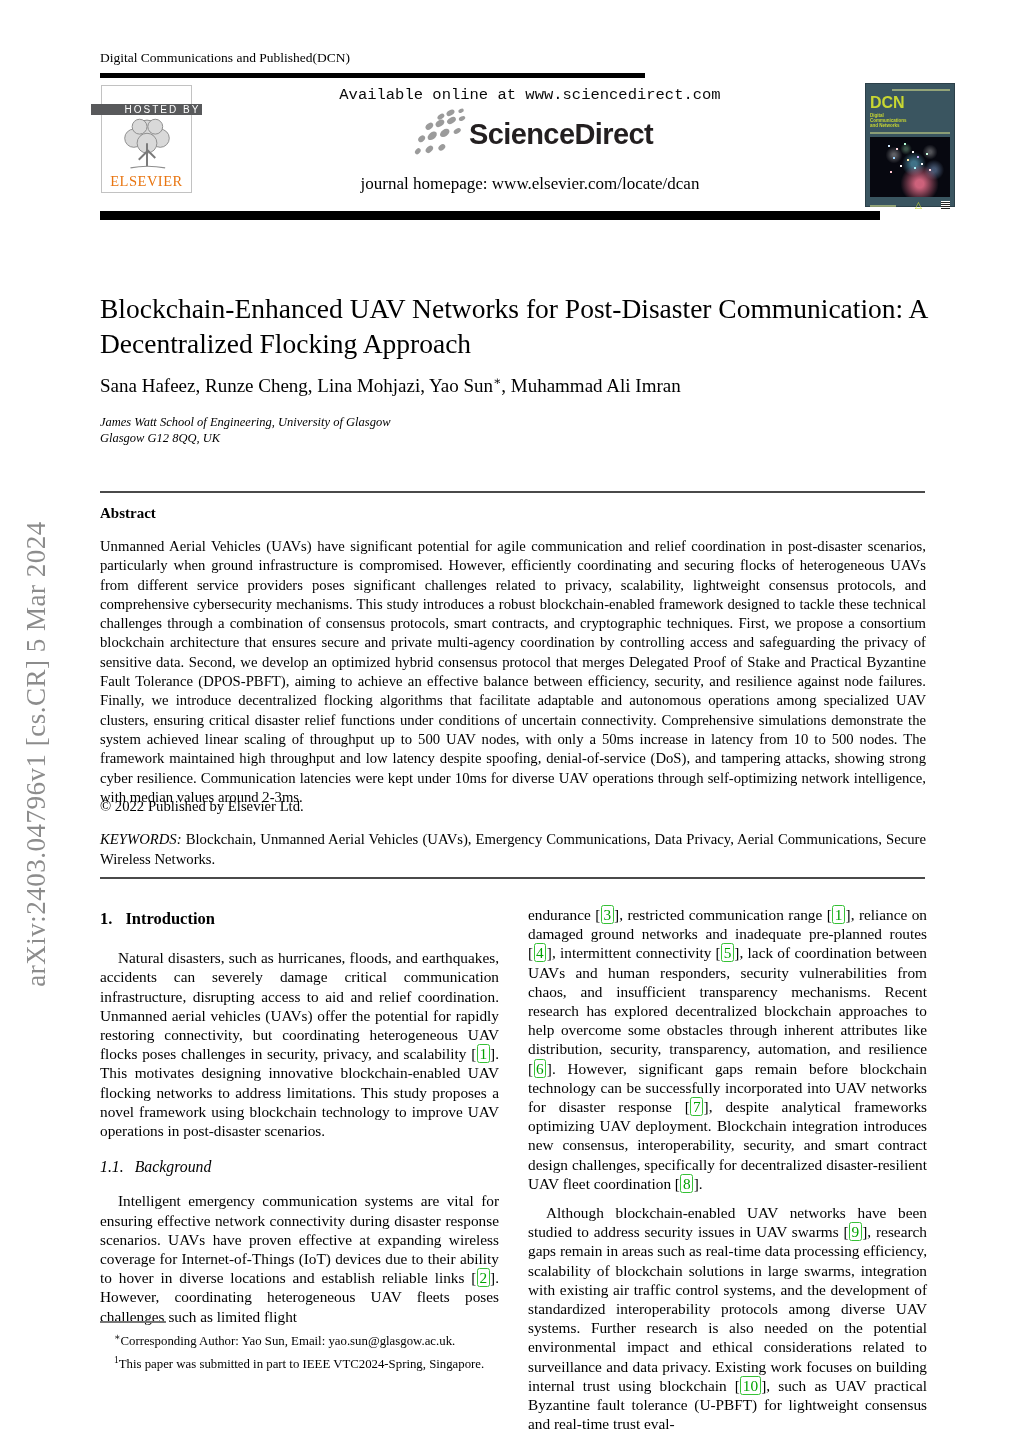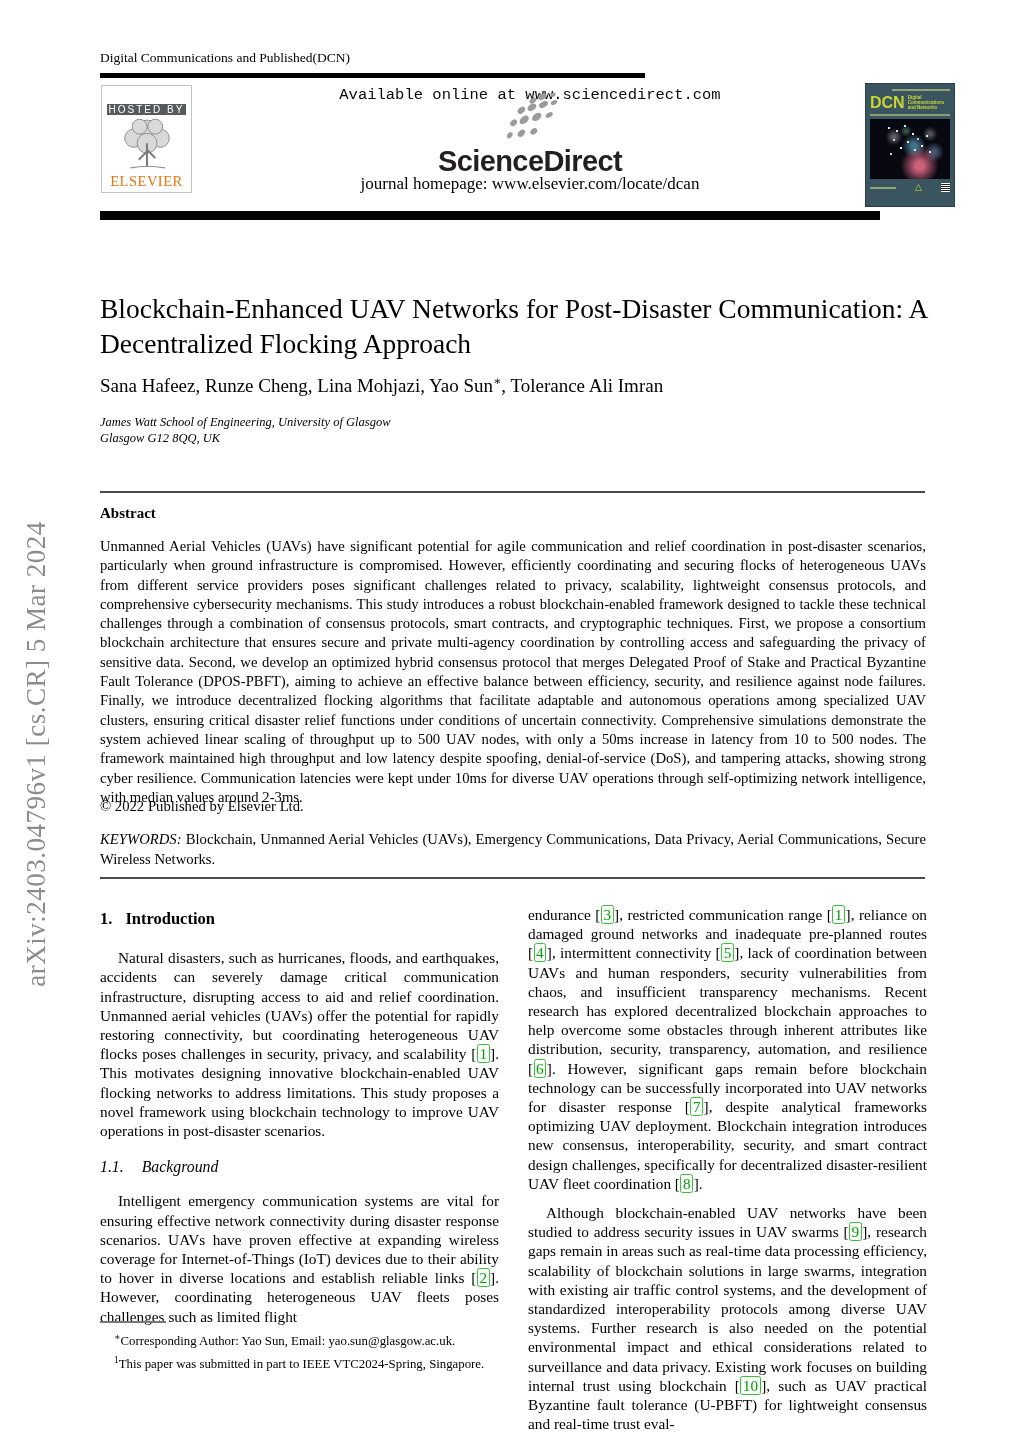--- a/index.html
+++ b/index.html
@@ -27,50 +27,50 @@
   .bar-thin{position:absolute;left:100px;top:73px;width:545px;height:5px;background:#000;}
   .bar-thick{position:absolute;left:100px;top:211px;width:780px;height:9px;background:#000;}
   .hosted-card{
     position:absolute;left:101px;top:85px;width:91px;height:108px;
     border:1px solid #c2c2c2;background:#fff;box-sizing:border-box;
     display:flex;flex-direction:column;align-items:center;
   }
   .hosted-band{
     width:79px;height:18px;margin-top:18px;background:#58595b;color:#fff;
     font-family:"Liberation Sans","DejaVu Sans",sans-serif;font-size:10px;letter-spacing:2px;
-    display:flex;align-items:center;justify-content:center;
+    display:flex;align-items:center;justify-content:center;padding-left:32px;
   }
   .tree-wrap{flex:1;display:flex;align-items:center;justify-content:center;}
   .elsevier-word{
     color:var(--elsevier_orange);font-size:14.5px;letter-spacing:.5px;margin-bottom:10px;
     font-family:"Liberation Serif","DejaVu Serif",serif;
   }
   .avail-online{
     position:absolute;left:250px;top:86px;width:560px;text-align:center;
     font-family:Liberation Mono, monospace;font-size:15.5px;color:#0a0a0a;
   }
   .sd-logo{
     position:absolute;left:250px;top:108px;width:560px;height:52px;
-    display:flex;align-items:center;justify-content:center;gap:0;flex-direction:column;
+    display:flex;align-items:center;justify-content:center;gap:0;
   }
   .sd-word{
     font-family:"Liberation Sans","DejaVu Sans",sans-serif;font-size:29px;font-weight:600;
     color:#231f20;letter-spacing:-.6px;
   }
   .homepage-line{
     position:absolute;left:250px;top:174px;width:560px;text-align:center;font-size:17px;
   }
   
   .cover{
     position:absolute;left:865px;top:83px;width:90px;height:124px;
     background:var(--cover_teal);box-sizing:border-box;padding:4px 5px;
     box-shadow:0 0 0 1px #2c4049 inset;
   }
   .cover-microtext{height:2px;background:rgba(220,230,140,.55);margin:2px 0 4px 22px;}
-  .cover-dcn-row{display:flex;align-items:flex-start;gap:3px;}
+  .cover-dcn-row{display:flex;align-items:flex-start;gap:3px;flex-direction:column;}
   .cover-dcn{color:var(--cover_yellow);font-family:"Liberation Sans","DejaVu Sans",sans-serif;
     font-weight:bold;font-size:16px;line-height:15px;}
   .cover-sub{color:var(--cover_yellow);font-family:"Liberation Sans","DejaVu Sans",sans-serif;
     font-size:4.5px;line-height:5px;font-weight:bold;}
   .cover-line2{height:2px;background:rgba(220,230,140,.5);margin:4px 0 3px 0;}
   .cover-photo{
     height:60px;background:
       radial-gradient(circle at 62% 78%, rgba(255,120,150,.8) 0 6%, rgba(255,120,150,0) 28%),
       radial-gradient(circle at 55% 45%, rgba(120,220,255,.5) 0 5%, rgba(120,220,255,0) 22%),
       radial-gradient(circle at 30% 30%, rgba(255,255,255,.35) 0 2%, rgba(255,255,255,0) 12%),
@@ -110,21 +110,21 @@
   .copyright{position:absolute;left:100px;top:798px;font-size:14.7px;}
   .keywords{position:absolute;left:100px;top:830px;width:826px;font-size:14.7px;line-height:19.5px;text-align:justify;}
   .keywords .kw-label{font-style:italic;}
   
   .col{position:absolute;top:905px;width:399px;font-size:15.3px;line-height:19.2px;text-align:justify;}
   .col-left{left:100px;}
   .col-right{left:528px;}
   .sec-head{font-size:16.5px;font-weight:bold;margin:4px 0 20px 0;text-align:left;}
   .sec-head .sec-num{margin-right:13px;}
   .subsec-head{font-size:15.8px;font-style:italic;margin:17px 0 15px 0;text-align:left;}
-  .subsec-head .sec-num{margin-right:18px;font-style:italic;}
+  .subsec-head .sec-num{margin-right:11px;font-style:italic;}
   .par{margin:0;}
   .par.indent{text-indent:18px;}
   .par.gap-top{margin-top:10px;}
   
   .cite{white-space:nowrap;}
   .cite-num{
     color:var(--citation_green);
     border:1.4px solid var(--citation_box);
     border-radius:2.5px;padding:0 1.5px;margin:0 .5px;
   }
@@ -216,21 +216,21 @@
     </div>
   </div>
 
   <div class="bar-thick"></div>
 
   <div class="title">
     <span>Blockchain-Enhanced UAV Networks for Post-Disaster Communication: A</span><br>
     <span>Decentralized Flocking Approach</span>
   </div>
 
-  <div class="authors"><span>Sana Hafeez, Runze Cheng, Lina Mohjazi, Yao Sun</span><sup>∗</sup><span>, Tolerance Ali Imran</span></div>
+  <div class="authors"><span>Sana Hafeez, Runze Cheng, Lina Mohjazi, Yao Sun</span><sup>∗</sup><span>, Muhammad Ali Imran</span></div>
 
   <div class="affil affil1">James Watt School of Engineering, University of Glasgow</div>
   <div class="affil affil2">Glasgow G12 8QQ, UK</div>
 
   <div class="rule rule-abs-top"></div>
   <div class="abs-head">Abstract</div>
   <div class="abs-body">Unmanned Aerial Vehicles (UAVs) have significant potential for agile communication and relief coordination in post-disaster scenarios, particularly when ground infrastructure is compromised.  However, efficiently coordinating and securing flocks of heterogeneous UAVs from different service providers poses significant challenges related to privacy, scalability, lightweight consensus protocols, and comprehensive cybersecurity mechanisms. This study introduces a robust blockchain-enabled framework designed to tackle these technical challenges through a combination of consensus protocols, smart contracts, and cryptographic techniques.  First, we propose a consortium blockchain architecture that ensures secure and private multi-agency coordination by controlling access and safeguarding the privacy of sensitive data. Second, we develop an optimized hybrid consensus protocol that merges Delegated Proof of Stake and Practical Byzantine Fault Tolerance (DPOS-PBFT), aiming to achieve an effective balance between efficiency, security, and resilience against node failures.  Finally, we introduce decentralized flocking algorithms that facilitate adaptable and autonomous operations among specialized UAV clusters, ensuring critical disaster relief functions under conditions of uncertain connectivity. Comprehensive simulations demonstrate the system achieved linear scaling of throughput up to 500 UAV nodes, with only a 50ms increase in latency from 10 to 500 nodes. The framework maintained high throughput and low latency despite spoofing, denial-of-service (DoS), and tampering attacks, showing strong cyber resilience.  Communication latencies were kept under 10ms for diverse UAV operations through self-optimizing network intelligence, with median values around 2-3ms.</div>
   <div class="copyright">© 2022 Published by Elsevier Ltd.</div>
   <div class="keywords"><span class="kw-label">KEYWORDS:</span><span>  Blockchain, Unmanned Aerial Vehicles (UAVs), Emergency Communications, Data Privacy, Aerial Communications, Secure Wireless Networks.</span></div>
   <div class="rule rule-abs-bottom"></div>

